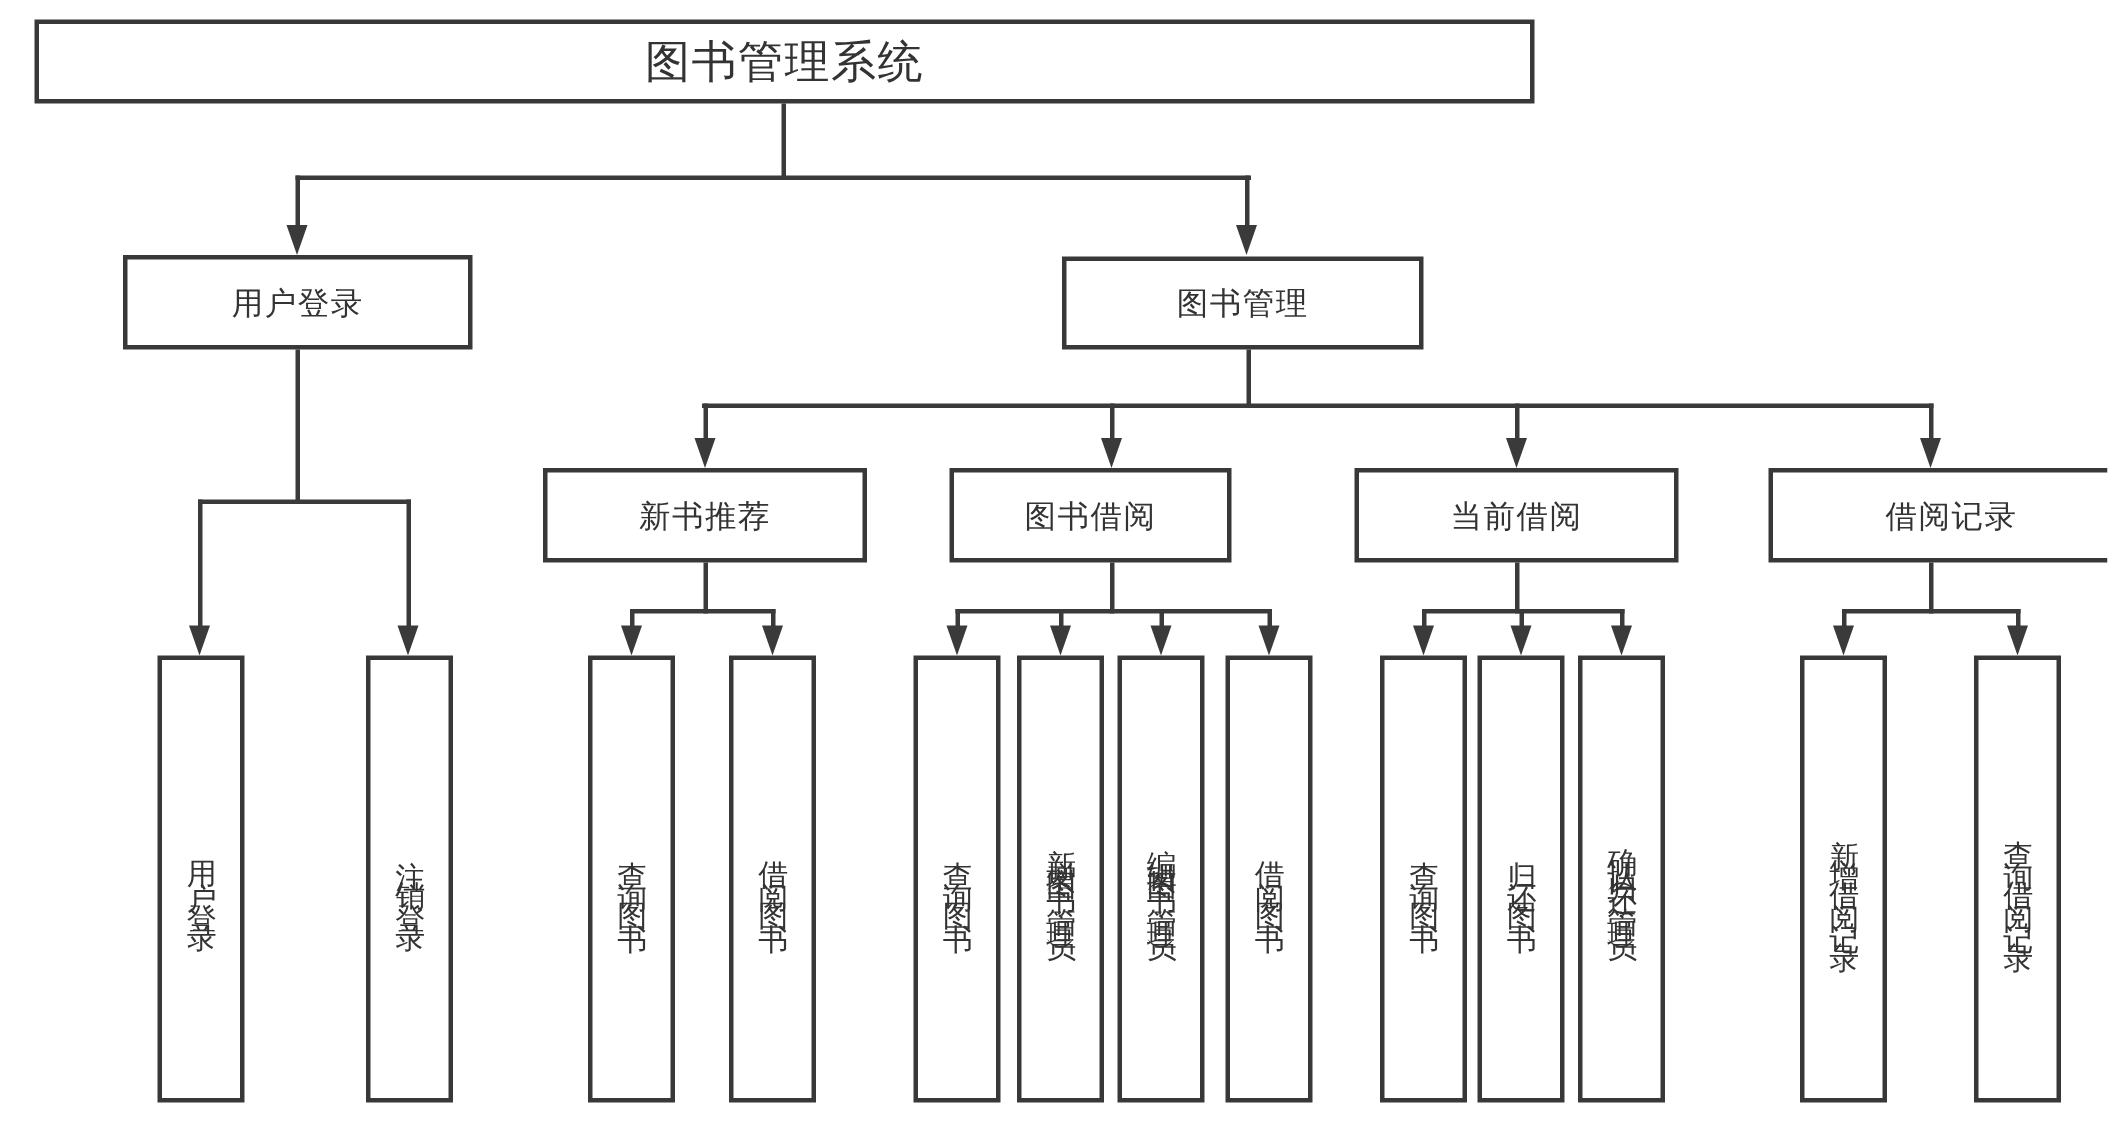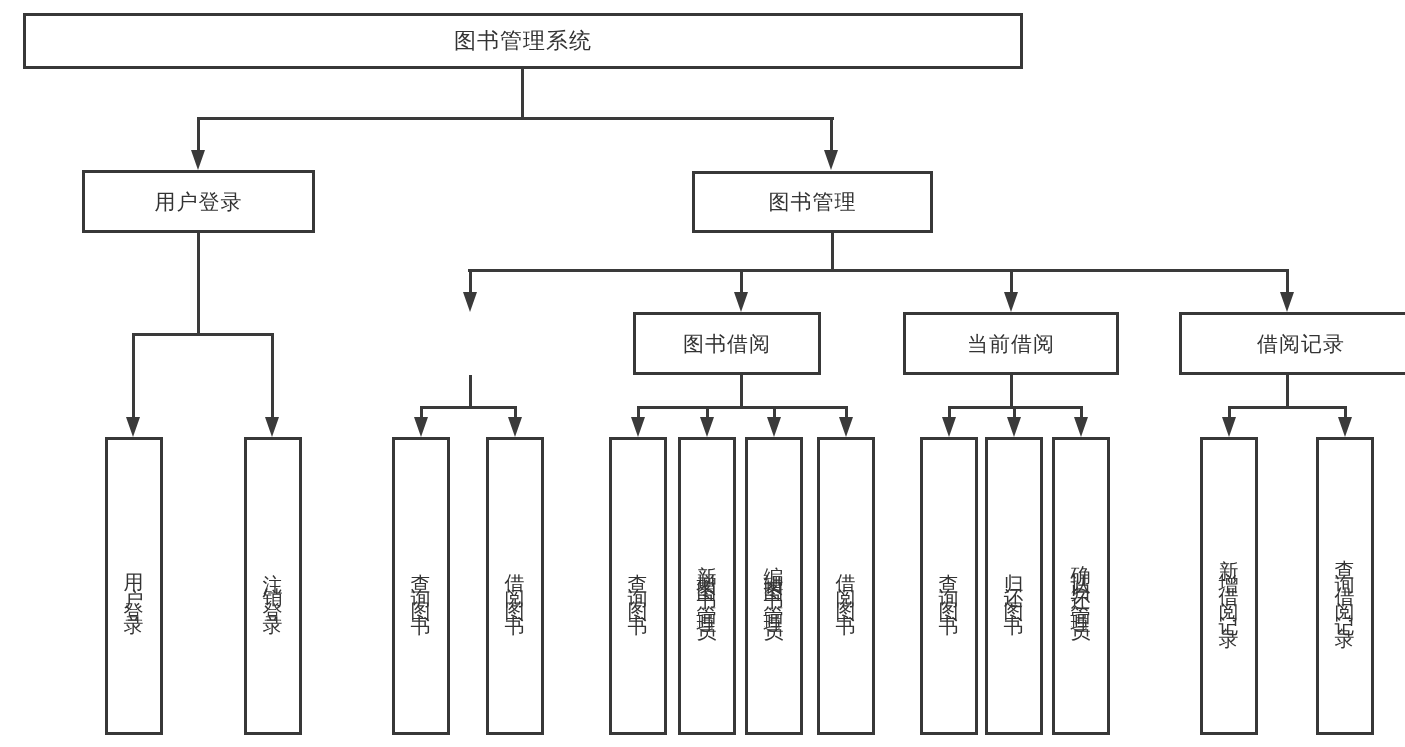--- a/index.html
+++ b/index.html
@@ -14,21 +14,21 @@
   .box{
     position:absolute;
     box-sizing:border-box;
     border:3px solid #383838;
     background:#ffffff;
     display:flex;
     align-items:center;
     justify-content:center;
   }
   .hlabel{font-size:21px;color:#333333;letter-spacing:1px;}
-  .root .hlabel{font-size:22px;text-align:center;}
+  .root .hlabel{font-size:30px;text-align:center;}
   .leaf{z-index:2;}
   .vlabel{
     writing-mode:vertical-rl;
     text-orientation:mixed;
     font-size:20px;
     color:#333333;
     letter-spacing:14px;
     line-height:1;
     white-space:nowrap;
   }
@@ -115,24 +115,27 @@
   <div class="arrow" style="left:1222px;top:417px;"></div>
   <div class="arrow" style="left:1338px;top:417px;"></div>
 
   <div class="box root" style="left:23px;top:13px;width:1000px;height:56px;">
     <span class="hlabel">图书管理系统</span>
   </div>
 
   <div class="box" style="left:82px;top:170px;width:233px;height:63px;">
     <span class="hlabel">用户登录</span>
   </div>
-  <div class="box" style="left:692px;top:171px;width:241px;height:62px;">
+  <div class="box" style="left:708px;top:171px;width:241px;height:62px;">
     <span class="hlabel">图书管理</span>
   </div>
 
+  <div class="box" style="left:362px;top:312px;width:216px;height:63px;">
+    <span class="hlabel">新书推荐</span>
+  </div>
   <div class="box" style="left:633px;top:312px;width:188px;height:63px;">
     <span class="hlabel">图书借阅</span>
   </div>
   <div class="box" style="left:903px;top:312px;width:216px;height:63px;">
     <span class="hlabel">当前借阅</span>
   </div>
   <div class="box" style="left:1179px;top:312px;width:244px;height:63px;">
     <span class="hlabel">借阅记录</span>
   </div>
 

